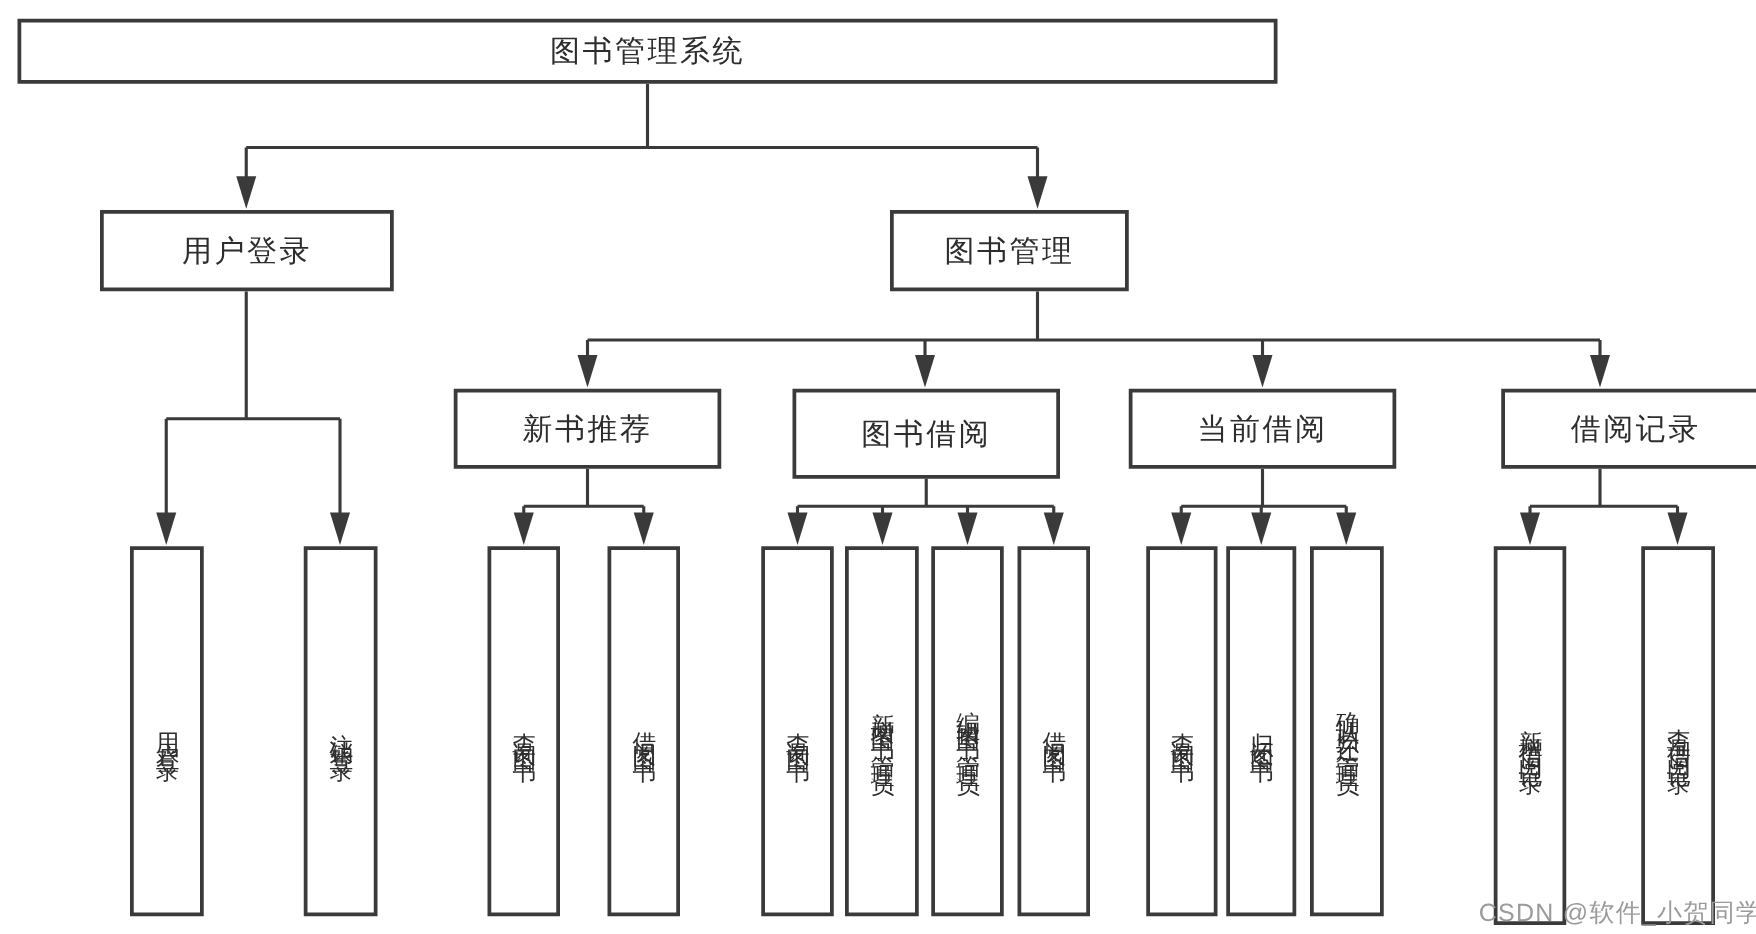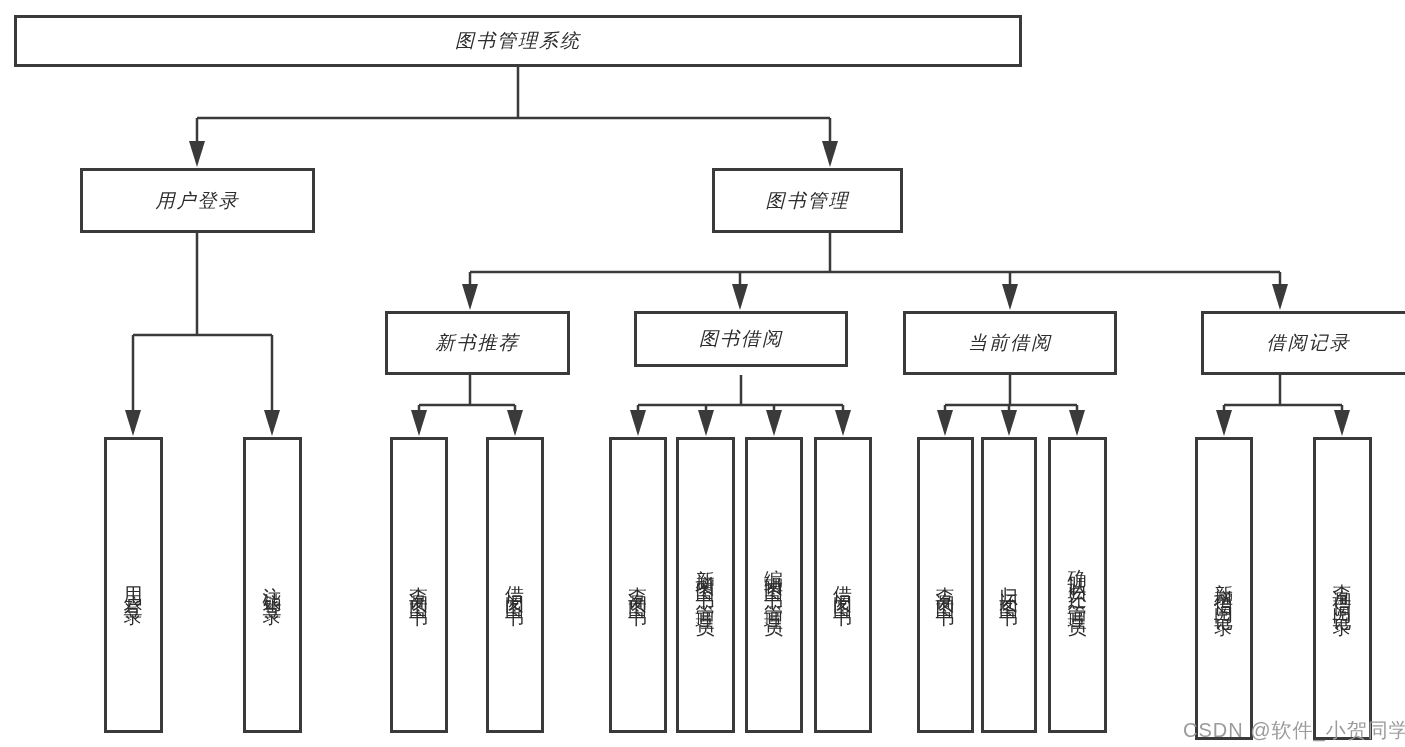--- a/index.html
+++ b/index.html
@@ -28,25 +28,24 @@
     pointer-events: none;
   }
   .hnode {
     position: absolute;
     box-sizing: border-box;
     border: 3px solid var(--line);
     background: var(--background);
     display: flex;
     align-items: center;
     justify-content: center;
-    font-size: 19px;
+    font-size: 24px;
     letter-spacing: 2px;
     color: var(--text);
     white-space: nowrap;
-    font-style: italic;
   }
   .vnode {
     position: absolute;
     box-sizing: border-box;
     border: 3px solid var(--line);
     background: var(--background);
     display: flex;
     align-items: center;
     justify-content: center;
     writing-mode: vertical-rl;
@@ -102,22 +101,22 @@
       <polygon points="1216,410 1232,410 1224,436"></polygon>
       <polygon points="1334,410 1350,410 1342,436"></polygon>
     </g>
   </svg>
 
   <div class="hnode" style="left:14px; top:15px; width:1008px; height:52px;">图书管理系统</div>
 
   <div class="hnode" style="left:80px; top:168px; width:235px; height:65px;">用户登录</div>
   <div class="hnode" style="left:712px; top:168px; width:191px; height:65px;">图书管理</div>
 
-  <div class="hnode" style="left:385px; top:311px; width:185px; height:64px;">新书推荐</div>
-  <div class="hnode" style="left:634px; top:311px; width:214px; height:56px;">图书借阅</div>
+  <div class="hnode" style="left:363px; top:311px; width:214px; height:64px;">新书推荐</div>
+  <div class="hnode" style="left:634px; top:311px; width:214px; height:72px;">图书借阅</div>
   <div class="hnode" style="left:903px; top:311px; width:214px; height:64px;">当前借阅</div>
   <div class="hnode" style="left:1173px; top:311px; width:215px; height:64px;margin-left:28px;">借阅记录</div>
 
   <div class="vnode" style="left:104px; top:437px; width:59px; height:296px;">用户登录</div>
   <div class="vnode" style="left:243px; top:437px; width:59px; height:296px;">注销登录</div>
 
   <div class="vnode" style="left:390px; top:437px; width:58px; height:296px;">查询图书</div>
   <div class="vnode" style="left:486px; top:437px; width:58px; height:296px;">借阅图书</div>
 
   <div class="vnode" style="left:609px; top:437px; width:58px; height:296px;">查询图书</div>

